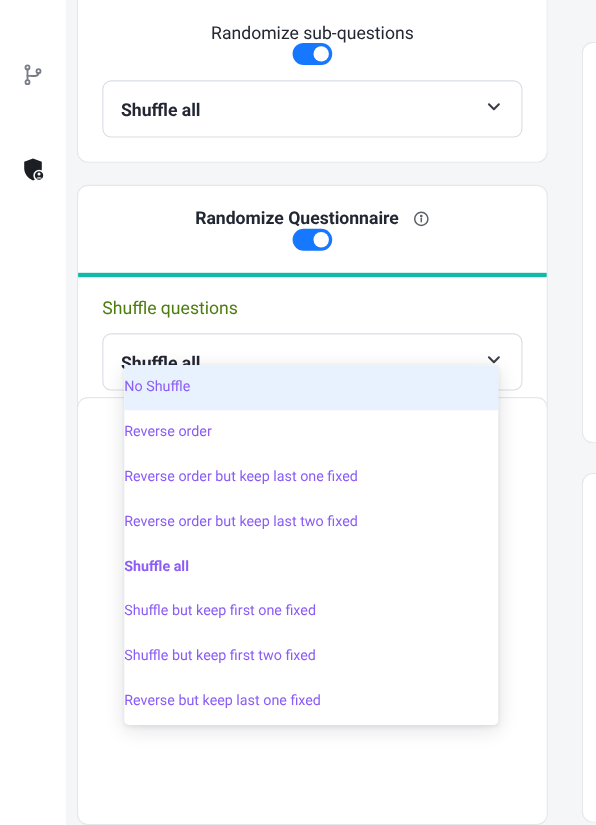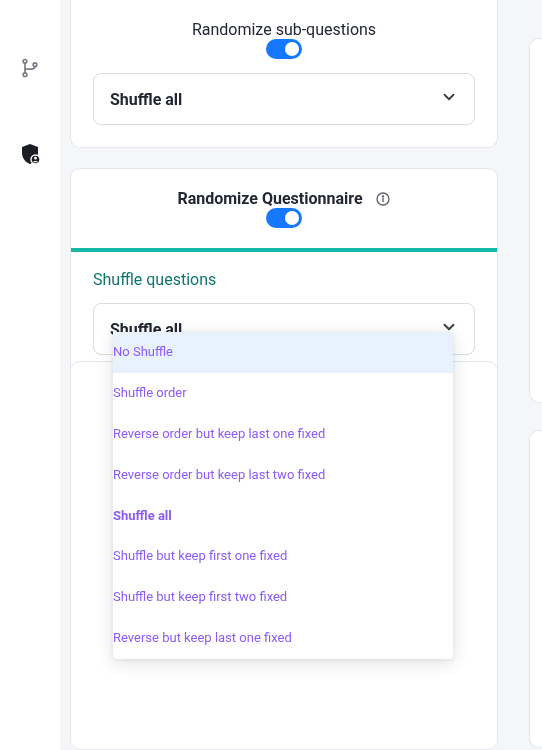--- a/index.html
+++ b/index.html
@@ -125,21 +125,21 @@
     color: #222733;
     display: flex;
     align-items: center;
     gap: 6px;
   }
   .sub-body {
     padding: 0 22px 22px 22px;
   }
   .sub-label {
     font-size: 16px;
-    color: #0f766e;
+    color: #4d7c0f;
     font-weight: 400;
     margin-top: 0px;
   }
   .dropdown {
     position: absolute;
     top: 332px;
     left: 113px;
     width: 340px;
     background: #ffffff;
     border-radius: 4px;
@@ -269,20 +269,20 @@
 
 <div class="bottom-card"></div>
 
 <div class="right-edge">
   <div class="stub a"></div>
   <div class="stub b"></div>
 </div>
 
 <div class="dropdown" id="dropdown-menu">
     <div class="option highlight">No Shuffle</div>
-    <div class="option">Shuffle order</div>
+    <div class="option">Reverse order</div>
     <div class="option">Reverse order but keep last one fixed</div>
     <div class="option">Reverse order but keep last two fixed</div>
     <div class="option selected">Shuffle all</div>
     <div class="option">Shuffle but keep first one fixed</div>
     <div class="option">Shuffle but keep first two fixed</div>
     <div class="option">Reverse but keep last one fixed</div>
   </div>
 
 </body></html>

